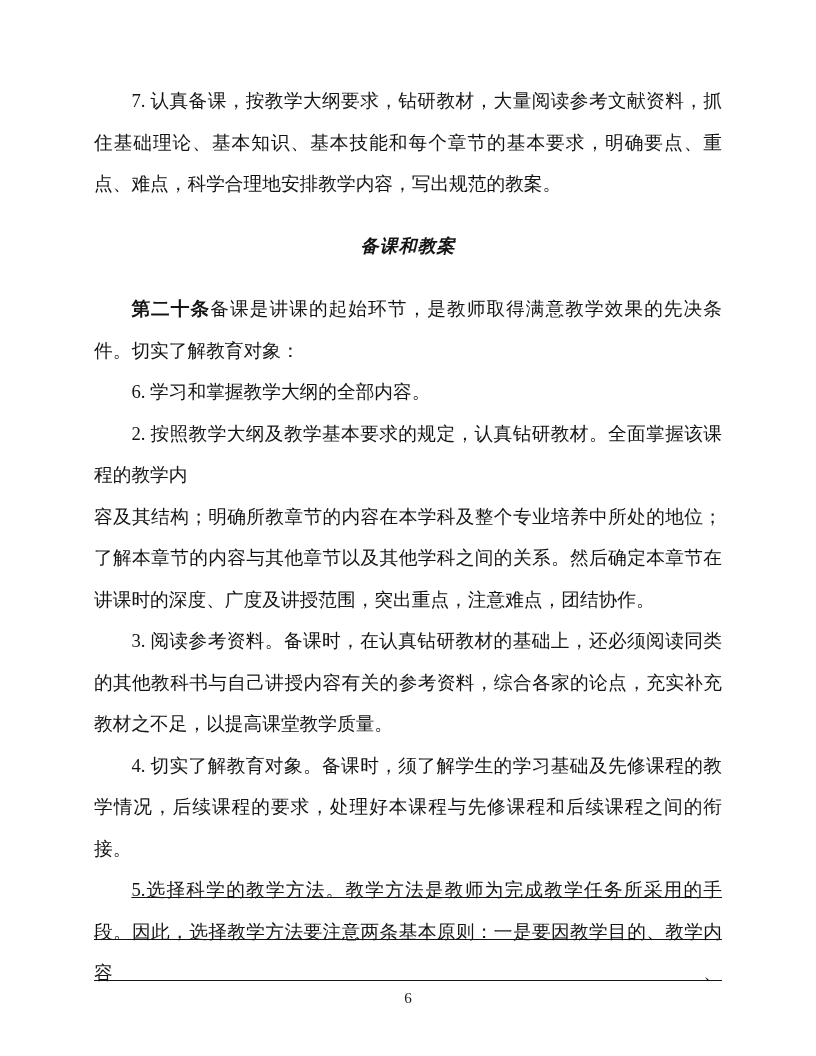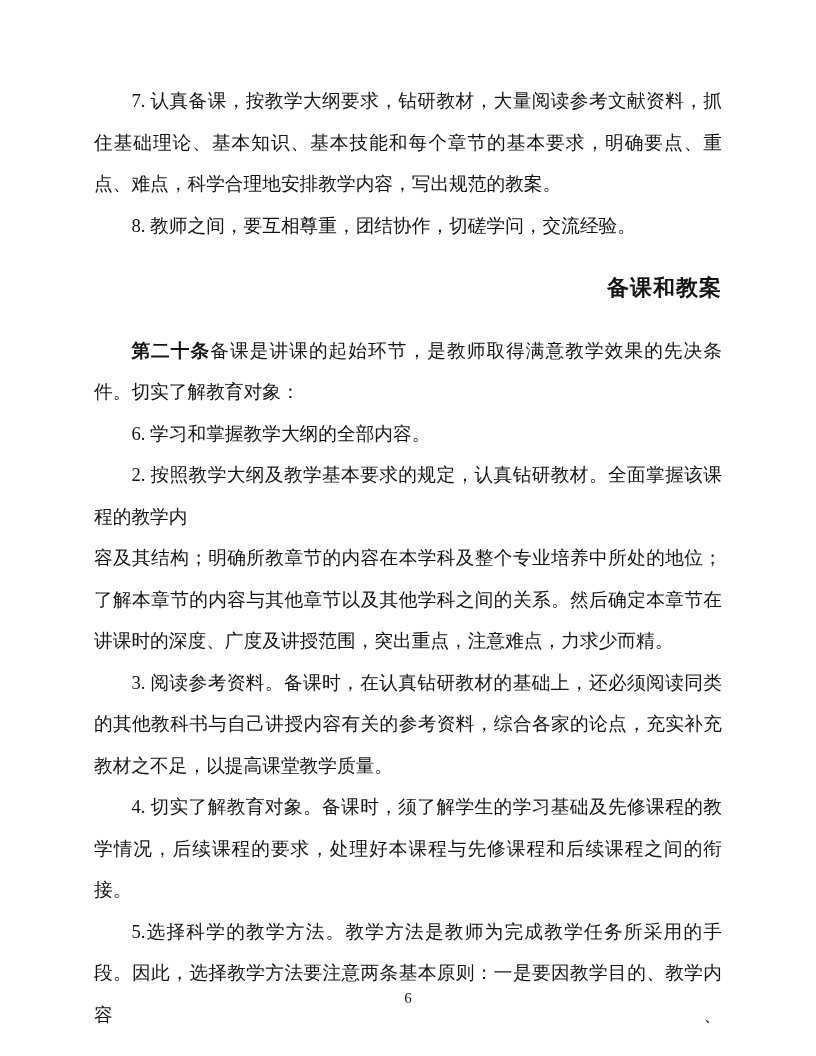--- a/index.html
+++ b/index.html
@@ -27,28 +27,30 @@
     line-height: 41.5px;
     text-align: justify;
     text-justify: inter-character;
     word-break: break-all;
   }
   p.body-para.indent {
     text-indent: 2em;
   }
   p.body-para.justify-last {
     text-align-last: justify;
+    text-decoration: underline;
   }
   .heading {
     margin: 21px 0;
-    font-size: 22px;
+    font-size: 18px;
     font-weight: 700;
     line-height: 41.5px;
-    text-align: right;
+    text-align: center;
     letter-spacing: 1px;
+    font-style: italic;
   }
   .article-num {
     font-weight: 700;
   }
   .page-footer {
     position: absolute;
     left: 0;
     top: 988px;
     width: 816px;
     text-align: center;
@@ -56,26 +58,25 @@
     line-height: 20px;
     color: #1a1a1a;
   }
 </style>
 </head>
 <body>
 
 <div class="page">
   <div class="doc-content" id="doc-body">
       <p class="body-para indent">7. 认真备课，按教学大纲要求，钻研教材，大量阅读参考文献资料，抓住基础理论、基本知识、基本技能和每个章节的基本要求，明确要点、重点、难点，科学合理地安排教学内容，写出规范的教案。</p>
-      <p class="body-para indent">8. 教师之间，要互相尊重，团结协作，切磋学问，交流经验。</p>
       <div class="heading">备课和教案</div>
       <p class="body-para indent"><b class="article-num">第二十条</b><span>备课是讲课的起始环节，是教师取得满意教学效果的先决条件。切实了解教育对象：</span></p>
       <p class="body-para indent">6. 学习和掌握教学大纲的全部内容。</p>
       <p class="body-para indent">2. 按照教学大纲及教学基本要求的规定，认真钻研教材。全面掌握该课程的教学内</p>
-      <p class="body-para">容及其结构；明确所教章节的内容在本学科及整个专业培养中所处的地位；了解本章节的内容与其他章节以及其他学科之间的关系。然后确定本章节在讲课时的深度、广度及讲授范围，突出重点，注意难点，力求少而精。</p>
+      <p class="body-para">容及其结构；明确所教章节的内容在本学科及整个专业培养中所处的地位；了解本章节的内容与其他章节以及其他学科之间的关系。然后确定本章节在讲课时的深度、广度及讲授范围，突出重点，注意难点，团结协作。</p>
       <p class="body-para indent">3. 阅读参考资料。备课时，在认真钻研教材的基础上，还必须阅读同类的其他教科书与自己讲授内容有关的参考资料，综合各家的论点，充实补充教材之不足，以提高课堂教学质量。</p>
       <p class="body-para indent">4. 切实了解教育对象。备课时，须了解学生的学习基础及先修课程的教学情况，后续课程的要求，处理好本课程与先修课程和后续课程之间的衔接。</p>
       <p class="body-para indent justify-last">5.选择科学的教学方法。教学方法是教师为完成教学任务所采用的手段。因此，选择教学方法要注意两条基本原则：一是要因教学目的、教学内容、</p>
     </div>
   <div class="page-footer">
     <span>6</span>
   </div>
 </div>
 
 </body></html>

